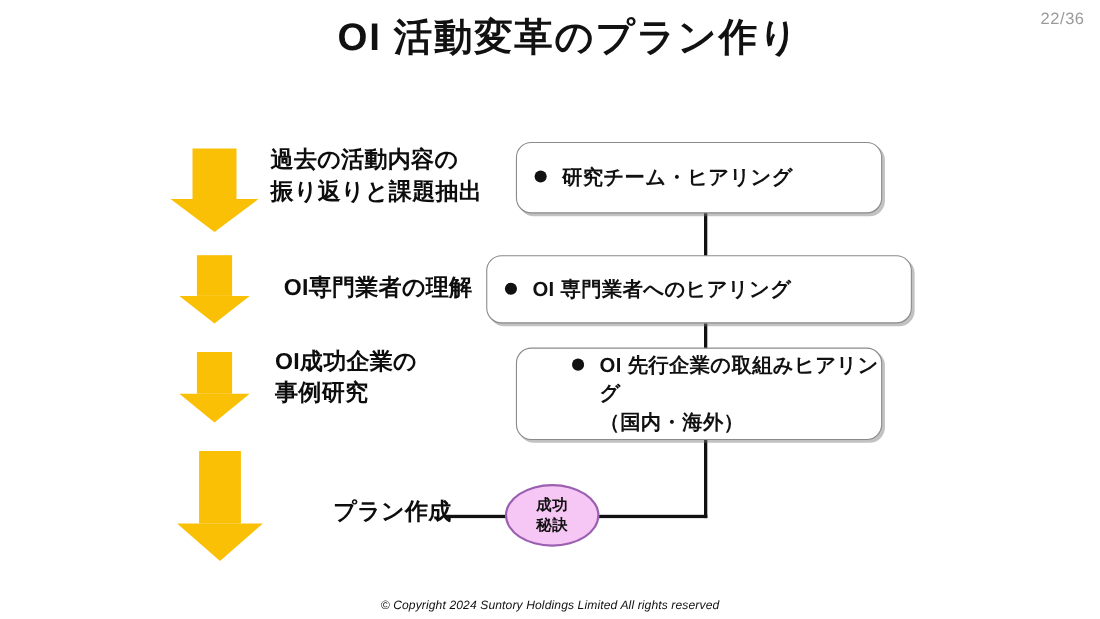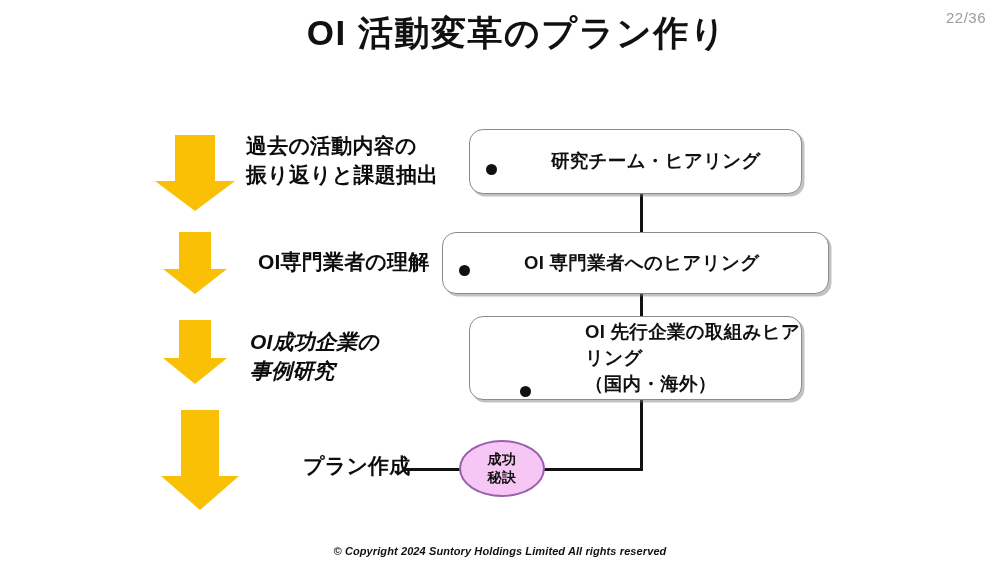--- a/index.html
+++ b/index.html
@@ -90,23 +90,22 @@
     box-sizing: border-box;
     background: #ffffff;
     border: 1.6px solid #8a8a8a;
     border-radius: 14px;
     box-shadow: 2.5px 2.5px 0 rgba(120,120,120,0.45);
     display: flex;
     align-items: center;
   }
   .r-box-inner {
     display: flex;
-    align-items: flex-end;
+    align-items: flex-start;
     padding-left: 16px;
-    gap: 40px;
   }
   .bullet {
     flex: 0 0 auto;
     width: 11px;
     height: 11px;
     border-radius: 50%;
     background: #111111;
     margin-top: 7px;
     margin-right: 14px;
   }
@@ -158,21 +157,21 @@
   }
 
   
   .footer {
     position: absolute;
     bottom: 6px;
     left: 0;
     width: 1000px;
     text-align: center;
     font-size: 11px;
-    font-weight: 700;
+    font-weight: 400;
     font-style: italic;
     color: #111111;
     letter-spacing: 0.1px;
   }
 </style>
 </head>
 <body>
 
 <div id="slide">
 
@@ -198,21 +197,21 @@
   <div class="arrow-down" style="left:161px; top:410px; width:78px; height:100px;">
     <div class="shaft" style="width:38px; height:66px;"></div>
     <div class="head" style="top:66px; border-left-width:39px; border-right-width:39px; border-top-width:34px;"></div>
   </div>
 
   <div class="step-label" style="left:246px; top:132px; width:215px;">過去の活動内容の
 振り返りと課題抽出</div>
 
   <div class="step-label" style="left:246px; top:248px; width:215px;margin-left:12px;">OI専門業者の理解</div>
 
-  <div class="step-label" style="left:250px; top:328px; width:215px;font-style:italic;">OI成功企業の
+  <div class="step-label" style="left:250px; top:315px; width:215px;">OI成功企業の
 事例研究</div>
 
   <div class="step-label" style="left:255px; top:452px; width:140px;margin-left:48px;">プラン作成</div>
 
   <div class="v-line" style="left:640px; top:193px; height:42px;"></div>
 
   <div class="v-line" style="left:640px; top:294px; height:24px;"></div>
 
   <div class="v-line" style="left:640px; top:383px; height:88px;"></div>
 

